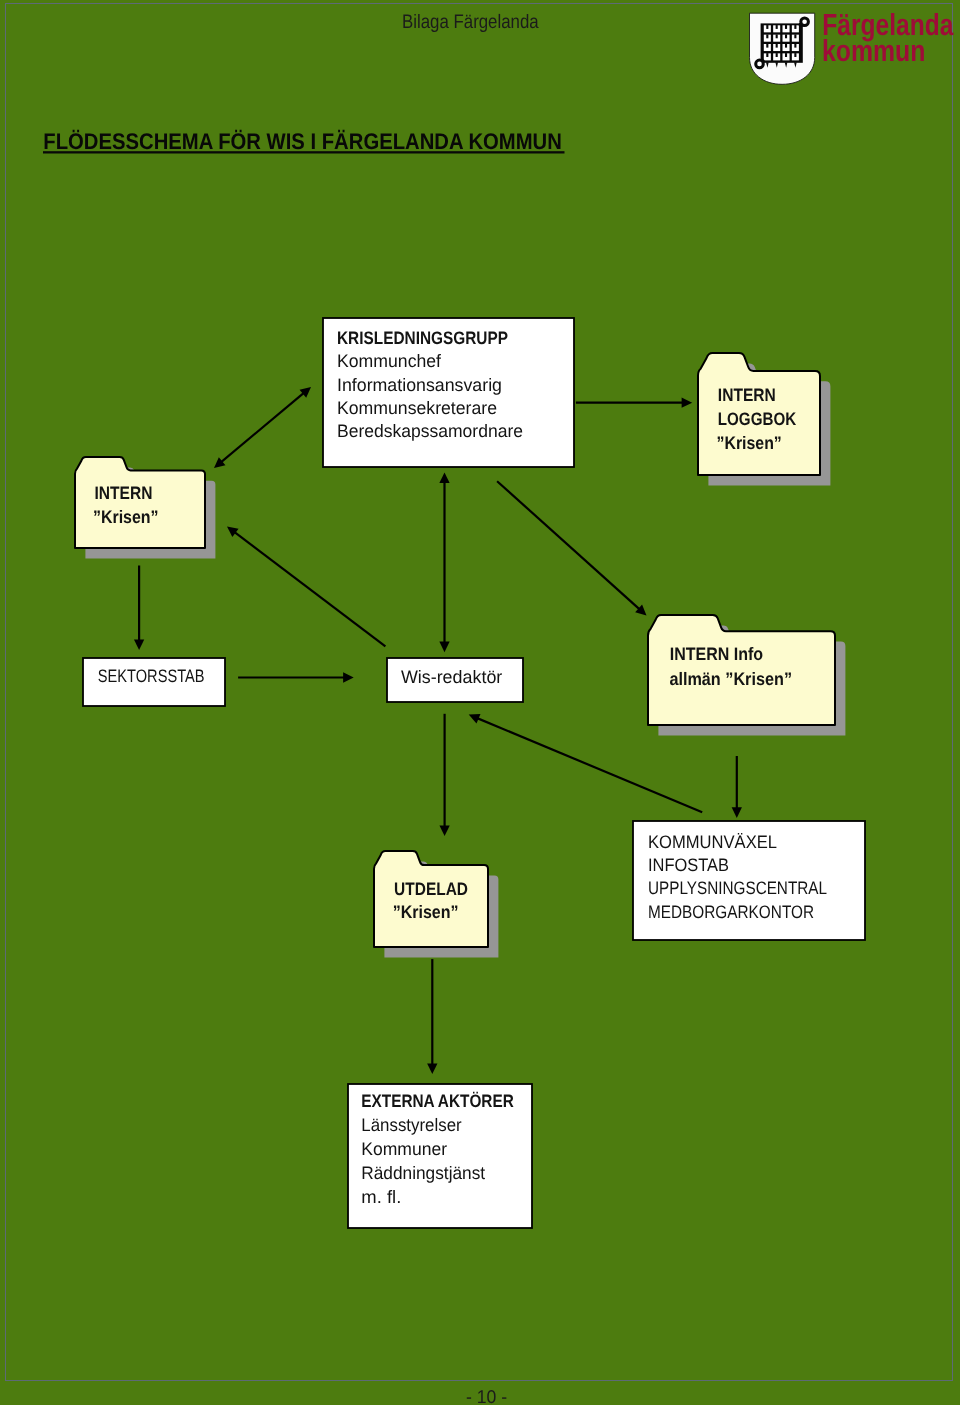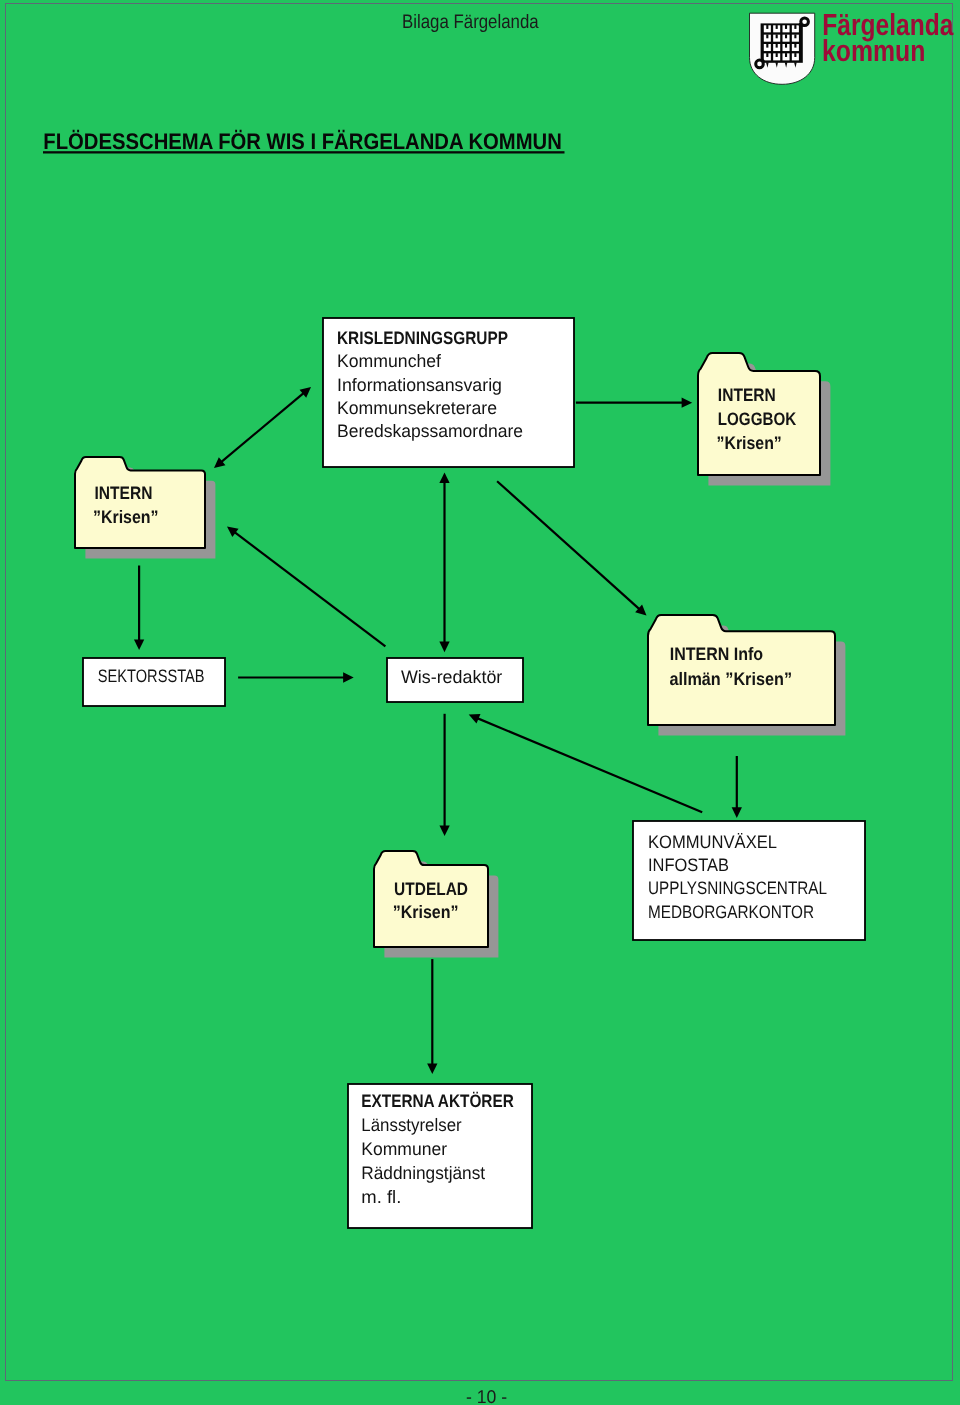--- a/index.html
+++ b/index.html
@@ -1,20 +1,20 @@
 <!DOCTYPE html>
 <html><head>
 <meta charset="utf-8">
 <title>Bilaga Färgelanda</title>
 <style>
   html,body{margin:0;padding:0;}
   body{width:960px;height:1405px;background:#ffffff;overflow:hidden;
        font-family:"Liberation Sans",sans-serif;
        -webkit-font-smoothing:antialiased;text-rendering:geometricPrecision;}
-  #page{position:absolute;left:0;top:0;width:960px;height:1405px;background:#22c55e;}
+  #page{position:absolute;left:0;top:0;width:960px;height:1405px;background:#4d7c0f;}
   #page-border{position:absolute;left:5px;top:3px;width:948px;height:1378px;
                border:1.3px solid #5d6a76;box-sizing:border-box;}
   #header-note-svg{position:absolute;left:402px;top:2.2px;width:200px;height:40px;}
   #logo{position:absolute;left:8px;top:0;width:960px;height:95px;}
   #logo-shield{position:absolute;left:735px;top:5px;width:80px;height:85px;}
   #logo-word{position:absolute;left:810px;top:0;width:150px;height:80px;}
   #doc-title-svg{position:absolute;left:43px;top:123.4px;width:600px;height:45px;}
   #diagram{position:absolute;left:0;top:0;width:960px;height:1405px;}
   #page-num-svg{position:absolute;left:465.7px;top:1383px;width:80px;height:30px;}
   text{white-space:pre;}

